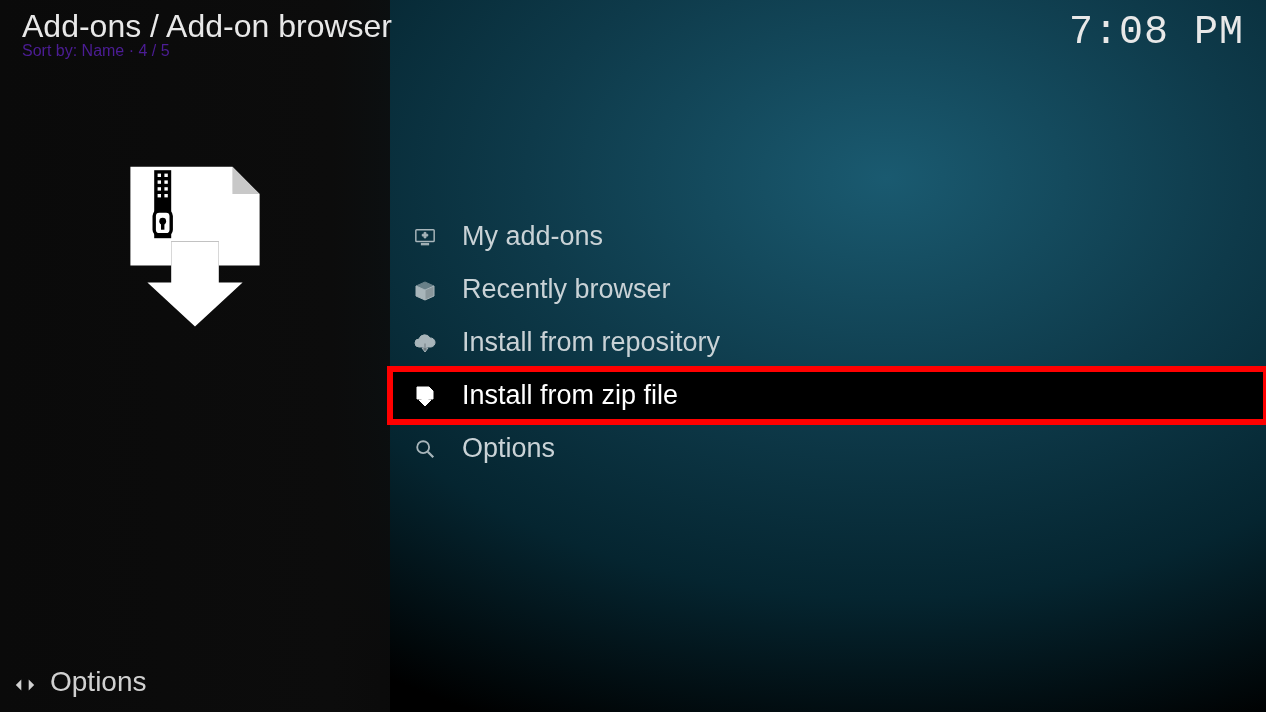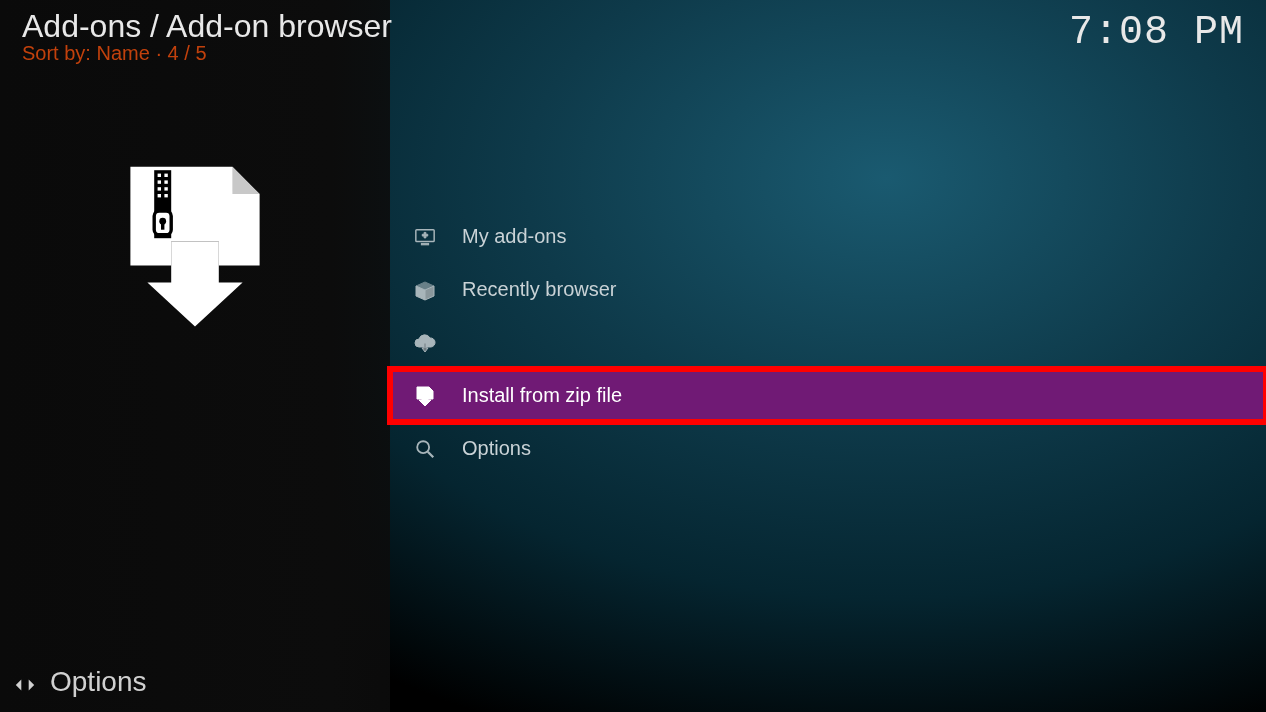--- a/index.html
+++ b/index.html
@@ -18,22 +18,22 @@
   .breadcrumb {
     position: absolute;
     left: 22px; top: 8px;
     font-size: 32px;
     color: #e8e8e8;
     font-weight: 400;
   }
   .sortline {
     position: absolute;
     left: 22px; top: 42px;
-    font-size: 20px;
-    color: #c2410c;
+    font-size: 16px;
+    color: #4c1d95;
   }
   .clock {
     position: absolute;
     right: 22px; top: 10px;
     font-size: 40px;
     color: #e8e8e8;
     letter-spacing: 1px;
     font-family: Liberation Mono, monospace;
   }
   .sidebar-art {
@@ -56,30 +56,30 @@
     left: 390px; top: 210px;
     width: 876px;
   }
   .list-item {
     display: flex;
     align-items: center;
     height: 53px;
     padding-left: 22px;
     gap: 24px;
     color: #c9d2d6;
-    font-size: 20px;
+    font-size: 27px;
     cursor: pointer;
   }
   .list-item .icon-slot {
     width: 26px; height: 26px;
     display: flex; align-items: center; justify-content: center;
     flex-shrink: 0;
   }
   .list-item.selected {
-    background: #701a75;
+    background: #000000;
     color: #ffffff;
     outline: 6px solid #ff0000;
     outline-offset: -3px;
   }
   .list-item.selected .icon-slot svg { fill: #ffffff; stroke: #ffffff; }
   .icon-slot svg { fill: #a8b5ba; stroke: #a8b5ba; }
 </style>
 </head>
 <body>
 
@@ -133,20 +133,21 @@
     <span>Recently browser</span>
   </div>
 
   <div class="list-item">
     <span class="icon-slot">
       <svg viewBox="0 0 24 24" width="24" height="24">
           <path d="M6 16 a4 4 0 0 1 0-8 a6 6 0 0 1 11 -1 a4.5 4.5 0 0 1 1 9 Z" fill="#a8b5ba"></path>
           <path d="M11 12 v5 h-2 l3 4 l3 -4 h-2 v-5 z" fill="#6e7b80"></path>
         </svg>
     </span>
+    <span>Install from repository</span>
   </div>
 
   <div class="list-item selected">
     <span class="icon-slot">
       <svg viewBox="0 0 24 24" width="24" height="24">
           <path d="M4 3 h12 l4 4 v8 h-5 v-3 h-6 v3 h-5 z" fill="#ffffff"></path>
           <path d="M9 12 h6 v4 h3 l-6 6 l-6 -6 h3 z" fill="#ffffff"></path>
         </svg>
     </span>
     <span>Install from zip file</span>

